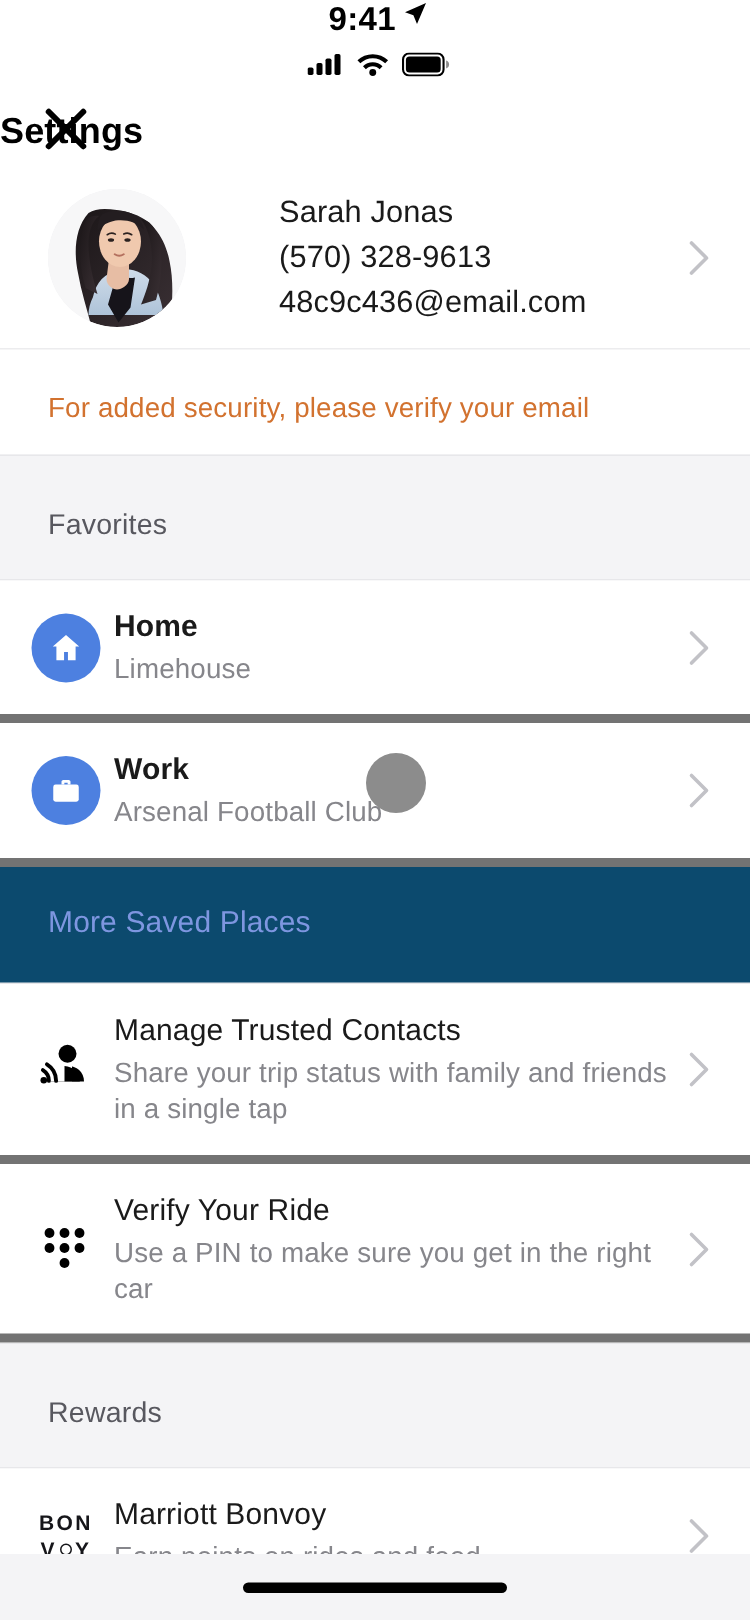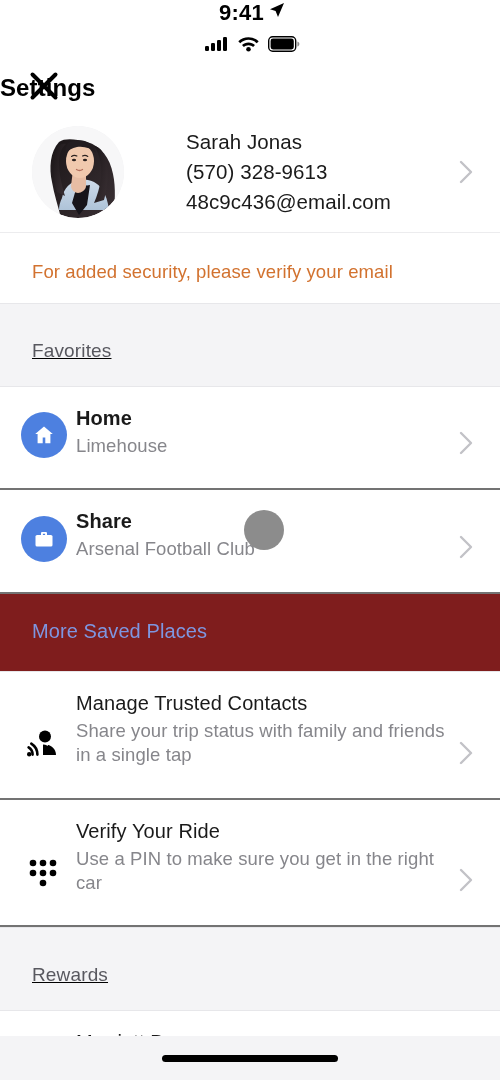--- a/index.html
+++ b/index.html
@@ -29,33 +29,33 @@
   .avatar svg { display:block; width:100%; height:100%; }
   .profile-text { margin-left:26px; flex:1; }
   .profile-text div { font-size:20.5px; color:#1a1a1a; line-height:1.47; letter-spacing:0.1px;margin-left:36px; }
   .chev { color:#c7c7cc; flex:0 0 auto; display:flex; align-items:center; }
 
   
   .banner { padding:28px 32px 20px; border-top:1px solid #ececee; }
   .banner span { font-size:18.5px; letter-spacing:0.1px; }
 
   
-  .sect { background:#f4f4f6; border-top:1px solid #e7e7ea; border-bottom:1px solid #e7e7ea; padding:36px 32px 24px;text-decoration:underline; }
+  .sect { background:#f4f4f6; border-top:1px solid #e7e7ea; border-bottom:1px solid #e7e7ea; padding:36px 32px 24px; }
   .sect-title { font-size:19px; color:#58585f; letter-spacing:0.15px; }
 
   
-  .row { display:flex; align-items:flex-end; padding:18px 24px 30px 0; background:#fff; border-bottom:2px solid #737373; min-height:84px; position:relative; cursor:pointer; }
+  .row { display:flex; align-items:center; padding:18px 24px 18px 0; background:#fff; border-bottom:6px solid #737373; min-height:84px; position:relative; cursor:pointer; }
   .row-ico { flex:0 0 64px; display:flex; align-items:center; justify-content:center; margin-left:12px; }
   .circ-ico { width:46px; height:46px; border-radius:50%; display:flex; align-items:center; justify-content:center; }
   .row-body { flex:1; min-width:0; padding-right:10px; }
   .row-title { font-size:20px; font-weight:700; color:#1a1a1a; line-height:1.3; letter-spacing:0.1px; }
   .row-title.reg { font-weight:400; }
   .row-sub { font-size:18.5px; color:#86868b; line-height:1.32; margin-top:3px; letter-spacing:0.1px; }
 
-  .link-row { padding:26px 32px 28px; background:#7f1d1d; border-bottom:1px solid #e7e7ea; cursor:pointer; }
+  .link-row { padding:26px 32px 28px; background:#0c4a6e; border-bottom:1px solid #e7e7ea; cursor:pointer; }
   .link-row span { font-size:20px; letter-spacing:0.1px; }
 
   
   .bonvoy { font-family:"Liberation Sans", sans-serif; line-height:1; text-align:center; color:#16161a; }
   .bonvoy .l1 { font-size:14px; font-weight:700; letter-spacing:1.6px; }
   .bonvoy .l2 { font-size:14px; font-weight:700; letter-spacing:1.6px; margin-top:4px; display:flex; align-items:center; justify-content:center; gap:2px; }
   .bv-o { position:relative; display:inline-block; width:8px; height:8px; border:1.6px solid #16161a; border-radius:50%; }
   .bv-o::after { content:""; position:absolute; left:-1px; right:-1px; bottom:-5px; height:1.6px; background:#e05a6e; }
 
   
@@ -195,21 +195,21 @@
   <div class="row">
     <div class="row-ico">
       <div class="circ-ico" style="background:#4d80e0;">
         <svg width="24" height="24" viewBox="0 0 24 24">
           <rect x="3.5" y="8" width="17" height="11.5" rx="1.6" fill="#fff"></rect>
           <path d="M9 8V6.2c0-.7.6-1.2 1.3-1.2h3.4c.7 0 1.3.5 1.3 1.2V8h-1.9V6.8h-2.2V8z" fill="#fff"></path>
         </svg>
       </div>
     </div>
     <div class="row-body">
-      <div class="row-title">Share</div>
+      <div class="row-title">Work</div>
       <div class="row-sub">Arsenal Football Club</div>
     </div>
     <span class="chev">
       <svg width="20" height="30" viewBox="0 0 20 30">
           <path d="M5 5l10 10L5 25" fill="none" stroke="#c2c2c7" stroke-width="2.4" stroke-linecap="round" stroke-linejoin="round"></path>
         </svg>
     </span>
     <div class="tap" style="left:244px; top:20px;"></div>
   </div>
 

